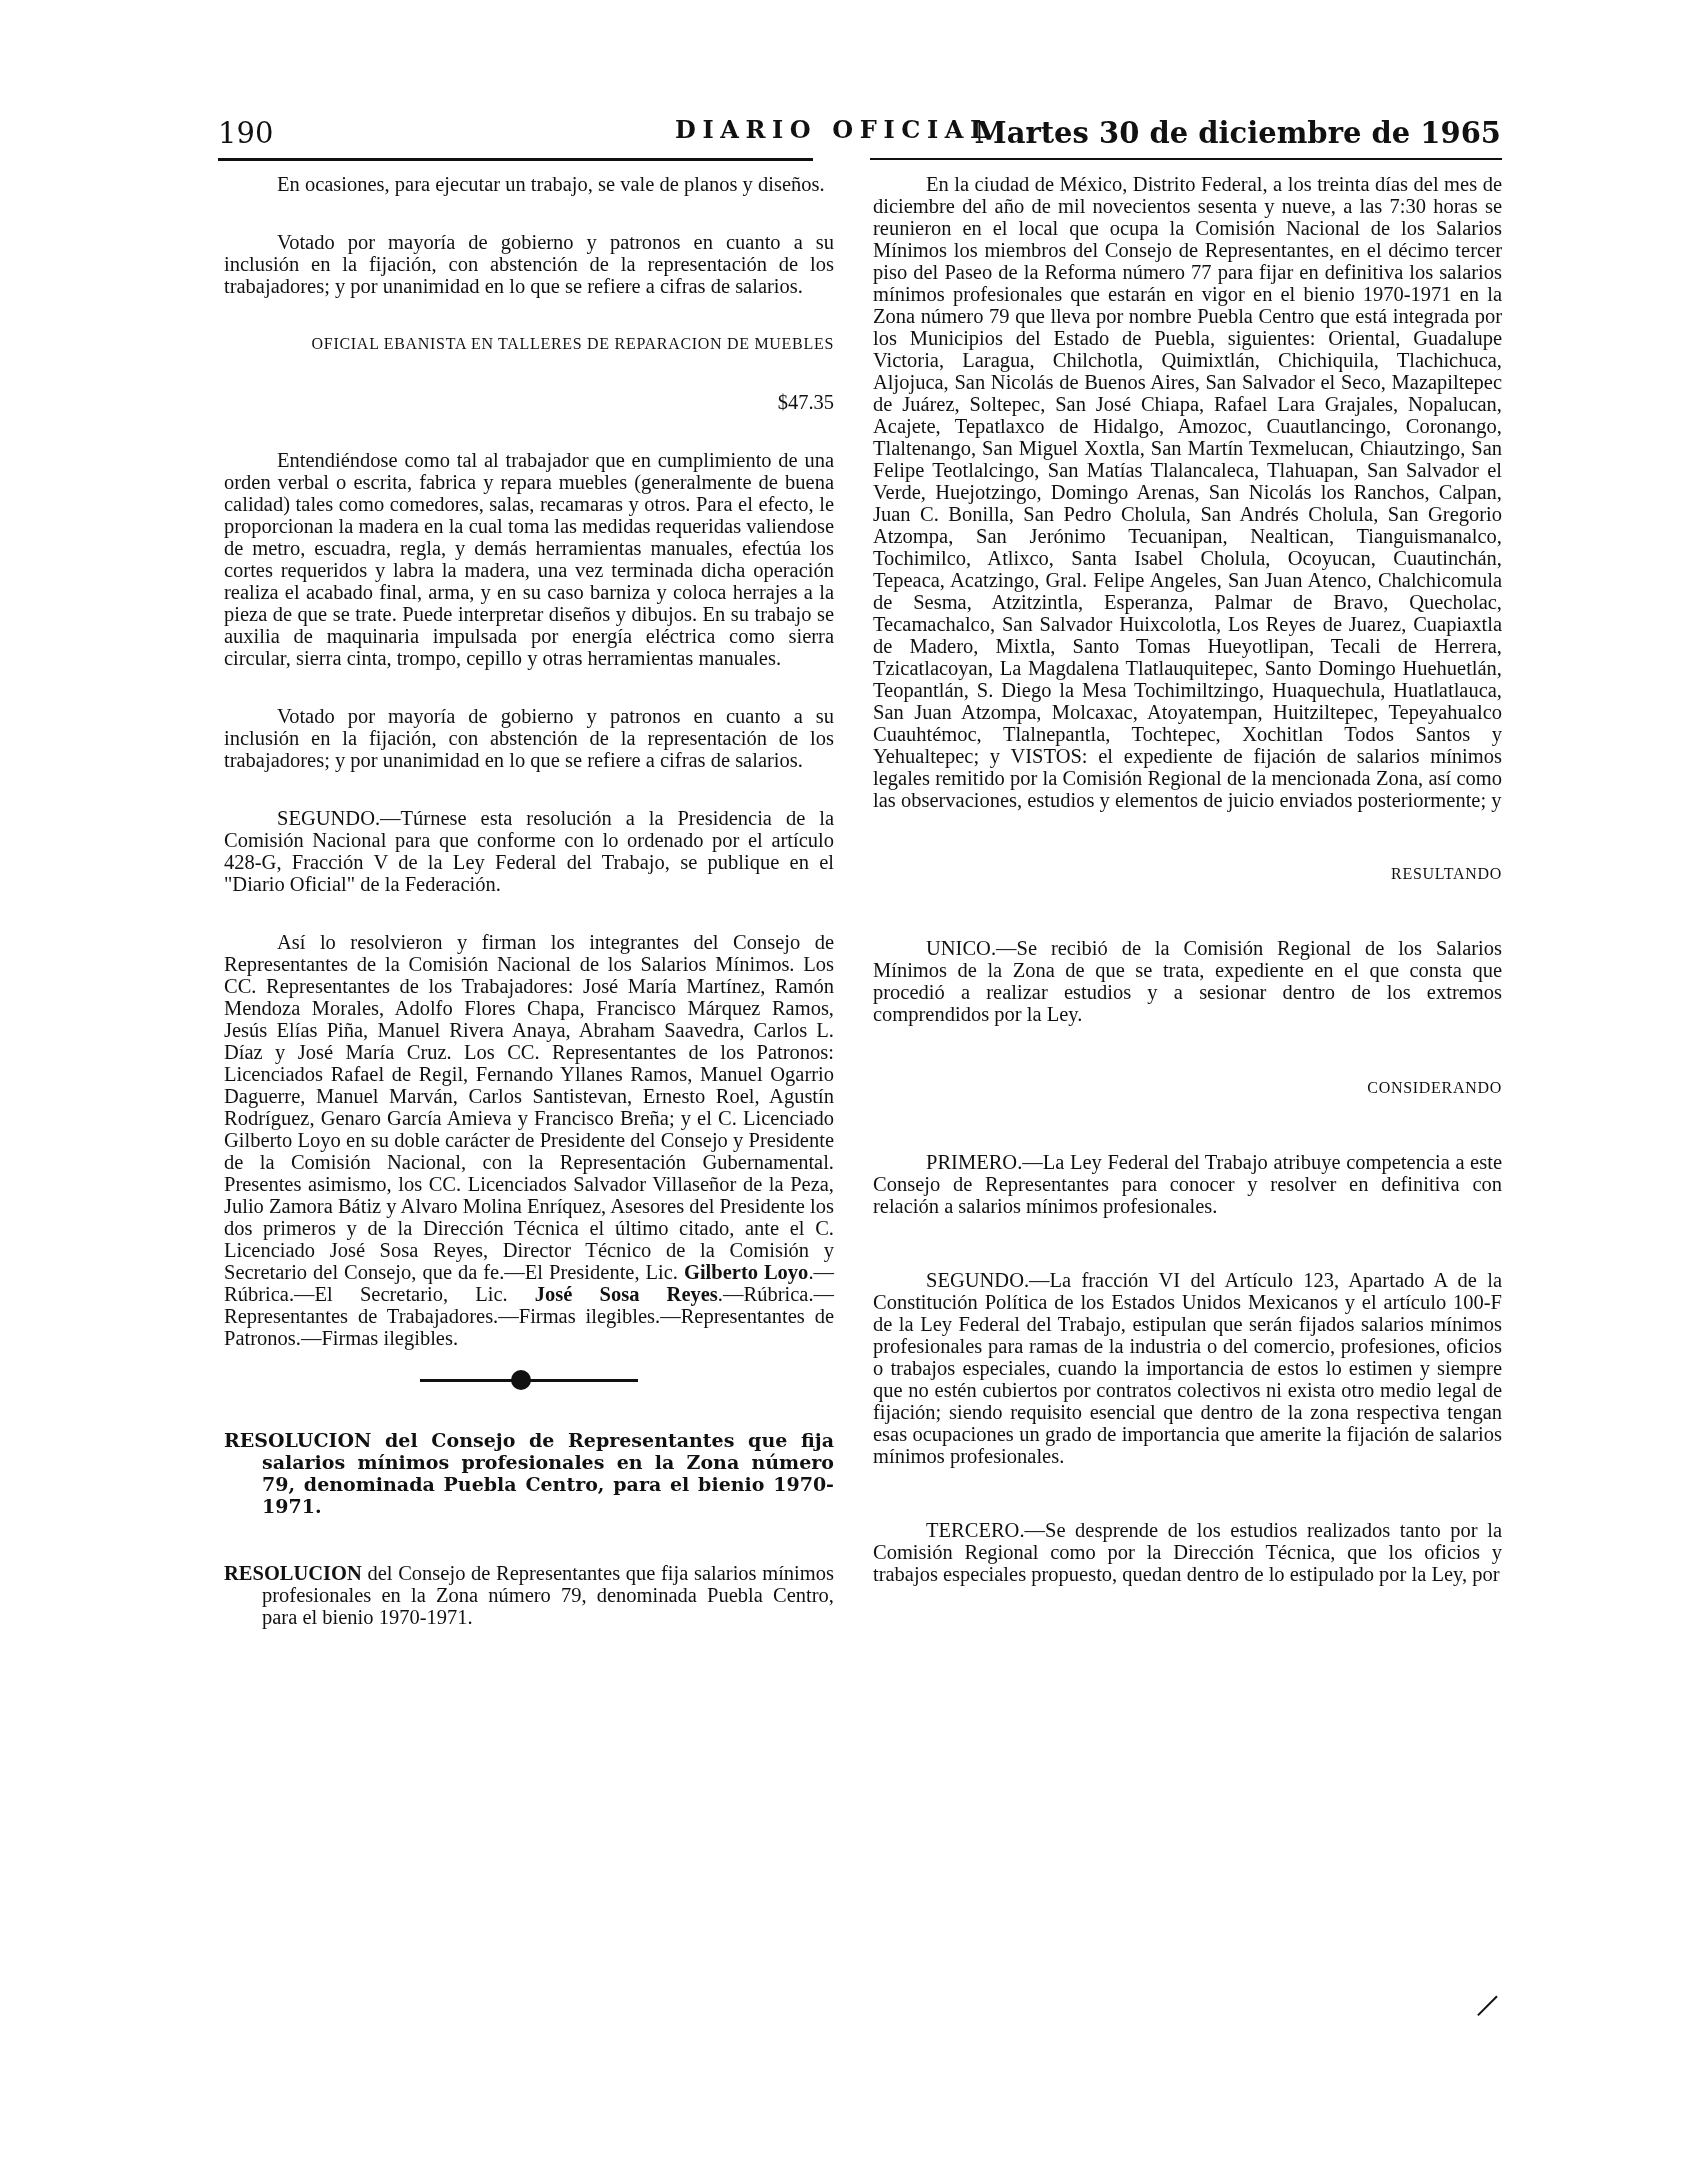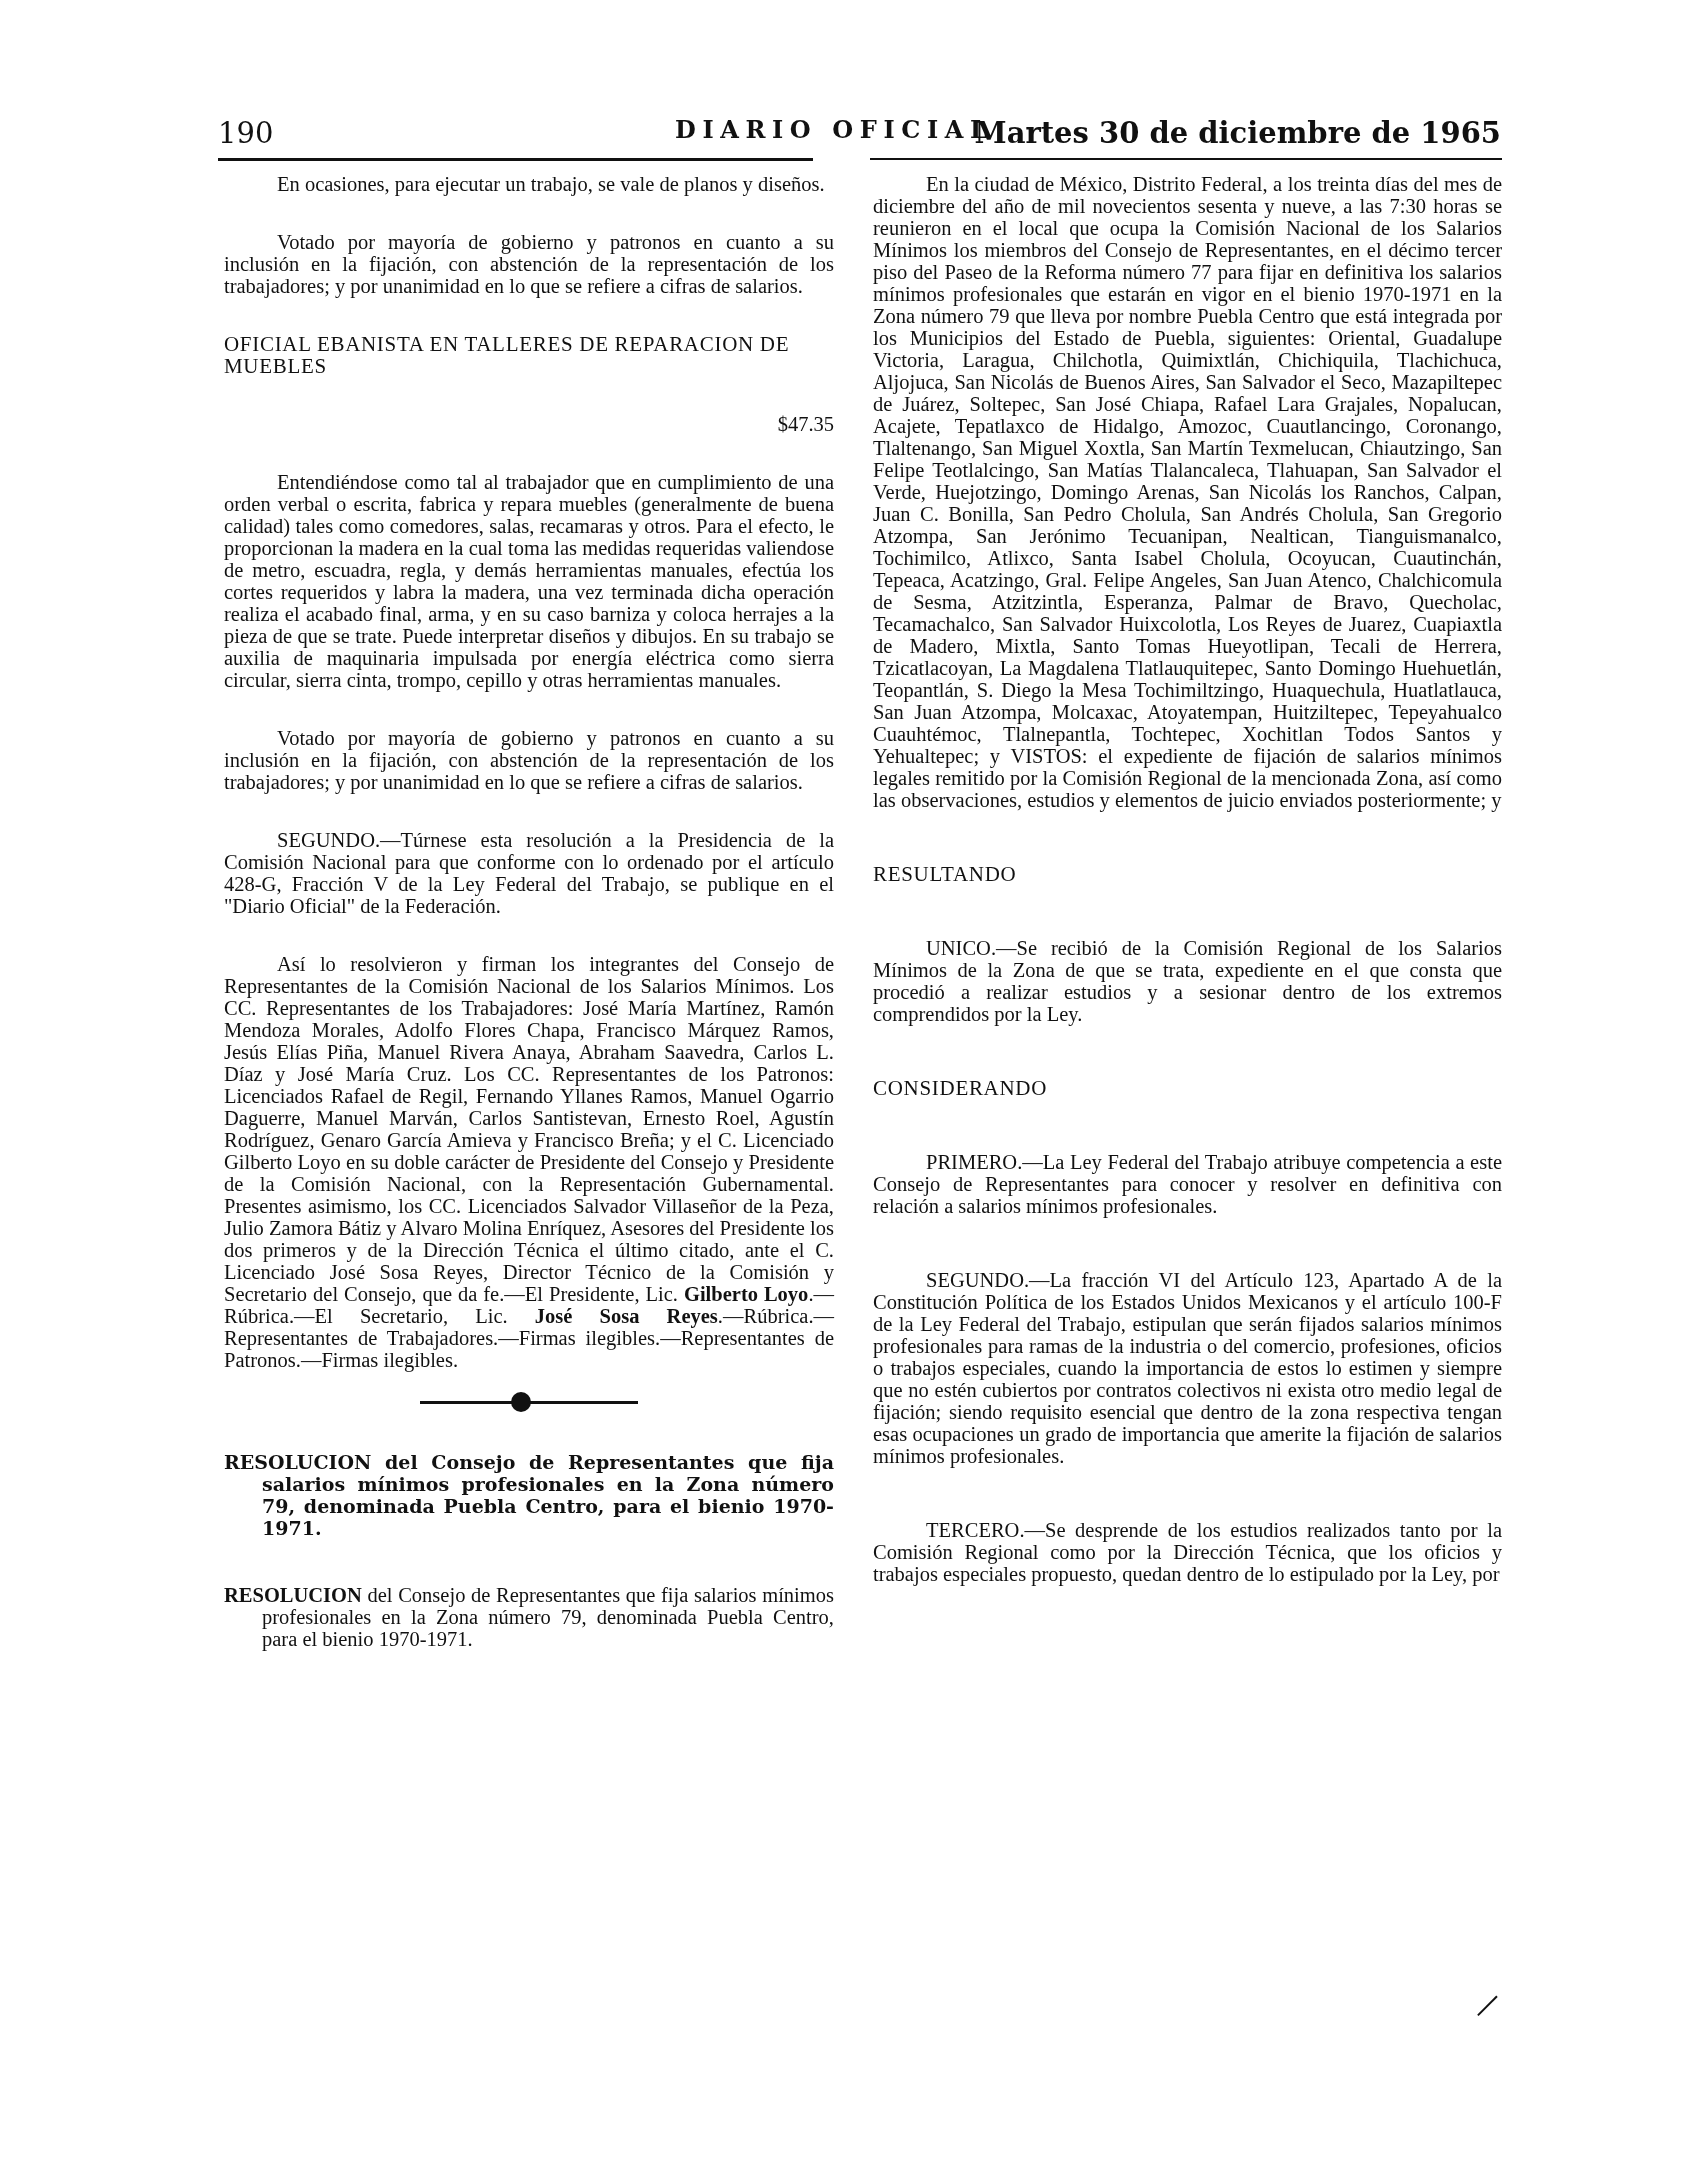--- a/index.html
+++ b/index.html
@@ -17,21 +17,21 @@
   .rule.right { left: 652px; width: 632px; height: 2px; }
 
   .col { position: absolute; top: 173px; font-size: 20.5px; line-height: 22px;
          text-align: justify; font-family: "Liberation Serif", serif; }
   .col.left { left: 224px; width: 610px; }
   .col.right { left: 873px; width: 629px; }
   p { margin: 0; text-indent: 53px; }
   .gap-s { height: 22.5px; }
   .gap-m { height: 36px; }
   .gap-l { height: 52px; }
-  .heading { text-align: left; text-indent: 0; font-size: 21px; letter-spacing: 0.7px; }
+  .heading { text-align: right; text-indent: 0; font-size: 16px; letter-spacing: 0.7px; }
   .amount { text-align: right; text-indent: 0; }
   .bold { font-weight: bold; }
   .resolution { text-indent: -38px; padding-left: 38px; font-weight: bold;
                 font-family: "DejaVu Serif", serif; font-size: 19px; line-height: 22px; }
   .resolution.normal { font-weight: normal; font-family: "Liberation Serif", serif; font-size: 20.5px; }
   .res-lead { font-weight: bold; }
   .divider { position: relative; height: 26.5px; margin: 17px auto 0; width: 218px; }
   .divider .line { position: absolute; left: 0; right: 0; top: 12.6px; height: 3.3px; background: #111; }
   .divider .dot { position: absolute; left: 91px; top: 4px; width: 20px; height: 20px;
                   border-radius: 50%; background: #111; }

